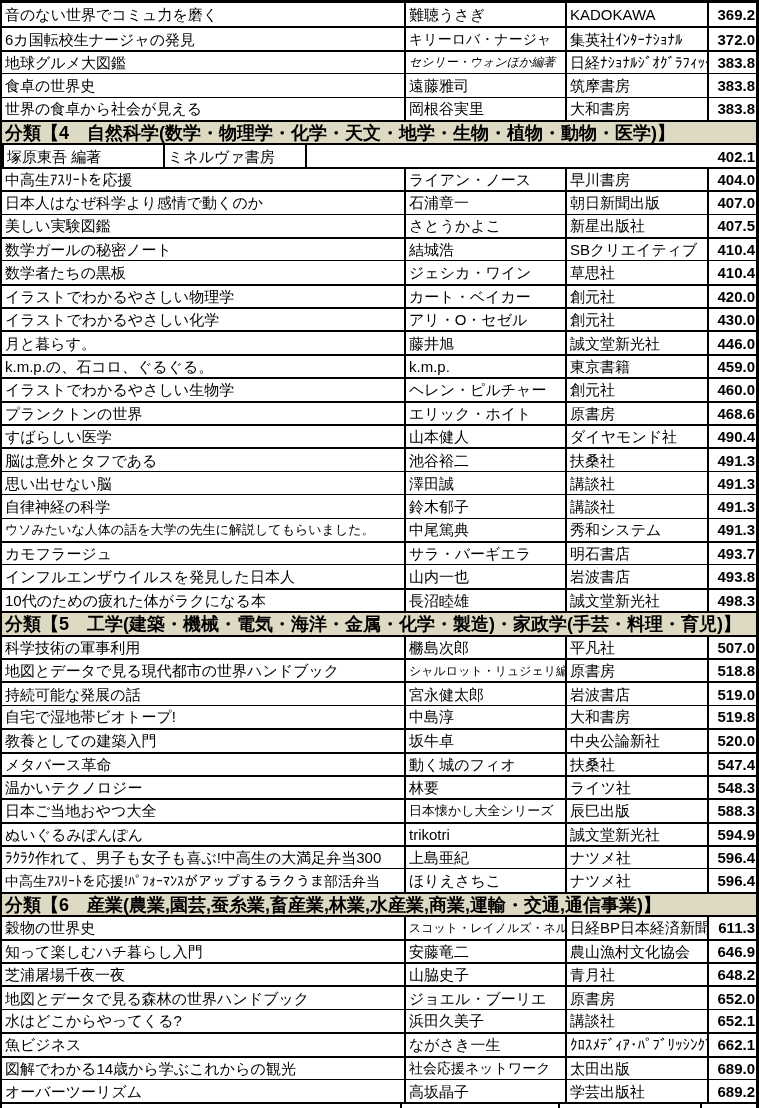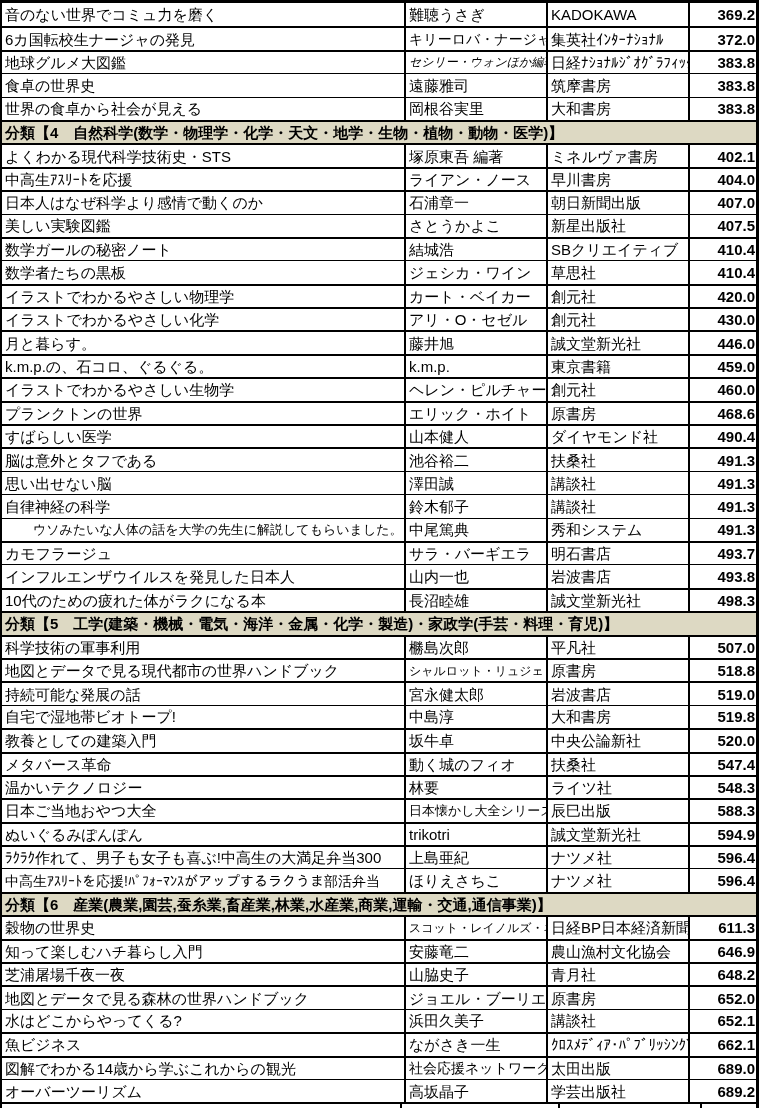--- a/index.html
+++ b/index.html
@@ -15,24 +15,24 @@
   .row { display:flex; height:23.4px; box-sizing:border-box; border-top:2px solid var(--border); background:#fff; }
   .row.no-top { border-top-width:0; }
   .row.thin-top { border-top-width:1px; }
   .row.section { background:var(--header-bg); font-weight:bold; }
   .cell {
     box-sizing:border-box; overflow:hidden; white-space:nowrap;
     display:flex; align-items:center; padding:0 1px 0 3px;
     font-size:15px; line-height:1;
   }
   .c-title { width:402px;text-align:center; }
-  .c-author { width:142px; border-left:2px solid var(--border); }
+  .c-author { width:161px; border-left:2px solid var(--border); }
   .c-pub { width:142px; border-left:2px solid var(--border); }
   .c-num { flex:1; border-left:2px solid var(--border); justify-content:flex-end; font-weight:bold; }
-  .c-section { width:100%; font-size:15px; }
+  .c-section { width:100%; font-size:18px; }
   .fit { display:inline-block; white-space:nowrap; }
   .bottom-strip { position:relative; width:759px; height:4px; background:#fff; }
   .bottom-strip .tick { position:absolute; top:0; height:4px; background:var(--border); }
 </style>
 </head>
 <body>
 
 <div class="table">
   <div class="row no-top">
     <div class="cell c-title">
@@ -109,23 +109,20 @@
     </div>
   </div>
 
   <div class="row section">
     <div class="cell c-section">
       <span>分類【4　自然科学(数学・物理学・化学・天文・地学・生物・植物・動物・医学)】</span>
     </div>
   </div>
 
   <div class="row">
-    <div class="cell c-title">
-      <span class="fit">よくわかる現代科学技術史・STS</span>
-    </div>
     <div class="cell c-author">
       <span class="fit">塚原東吾 編著</span>
     </div>
     <div class="cell c-pub">
       <span>ミネルヴァ書房</span>
     </div>
     <div class="cell c-num">
       <span>402.1</span>
     </div>
   </div>
@@ -350,21 +347,21 @@
     <div class="cell c-pub">
       <span>講談社</span>
     </div>
     <div class="cell c-num">
       <span>491.3</span>
     </div>
   </div>
 
   <div class="row thin-top">
     <div class="cell c-title">
-      <span class="fit" style="font-size: 13px; margin-left: 28px;">ウソみたいな人体の話を大学の先生に解説してもらいました。</span>
+      <span class="fit" style="font-size: 13px;">ウソみたいな人体の話を大学の先生に解説してもらいました。</span>
     </div>
     <div class="cell c-author">
       <span class="fit">中尾篤典</span>
     </div>
     <div class="cell c-pub">
       <span>秀和システム</span>
     </div>
     <div class="cell c-num">
       <span>491.3</span>
     </div>

